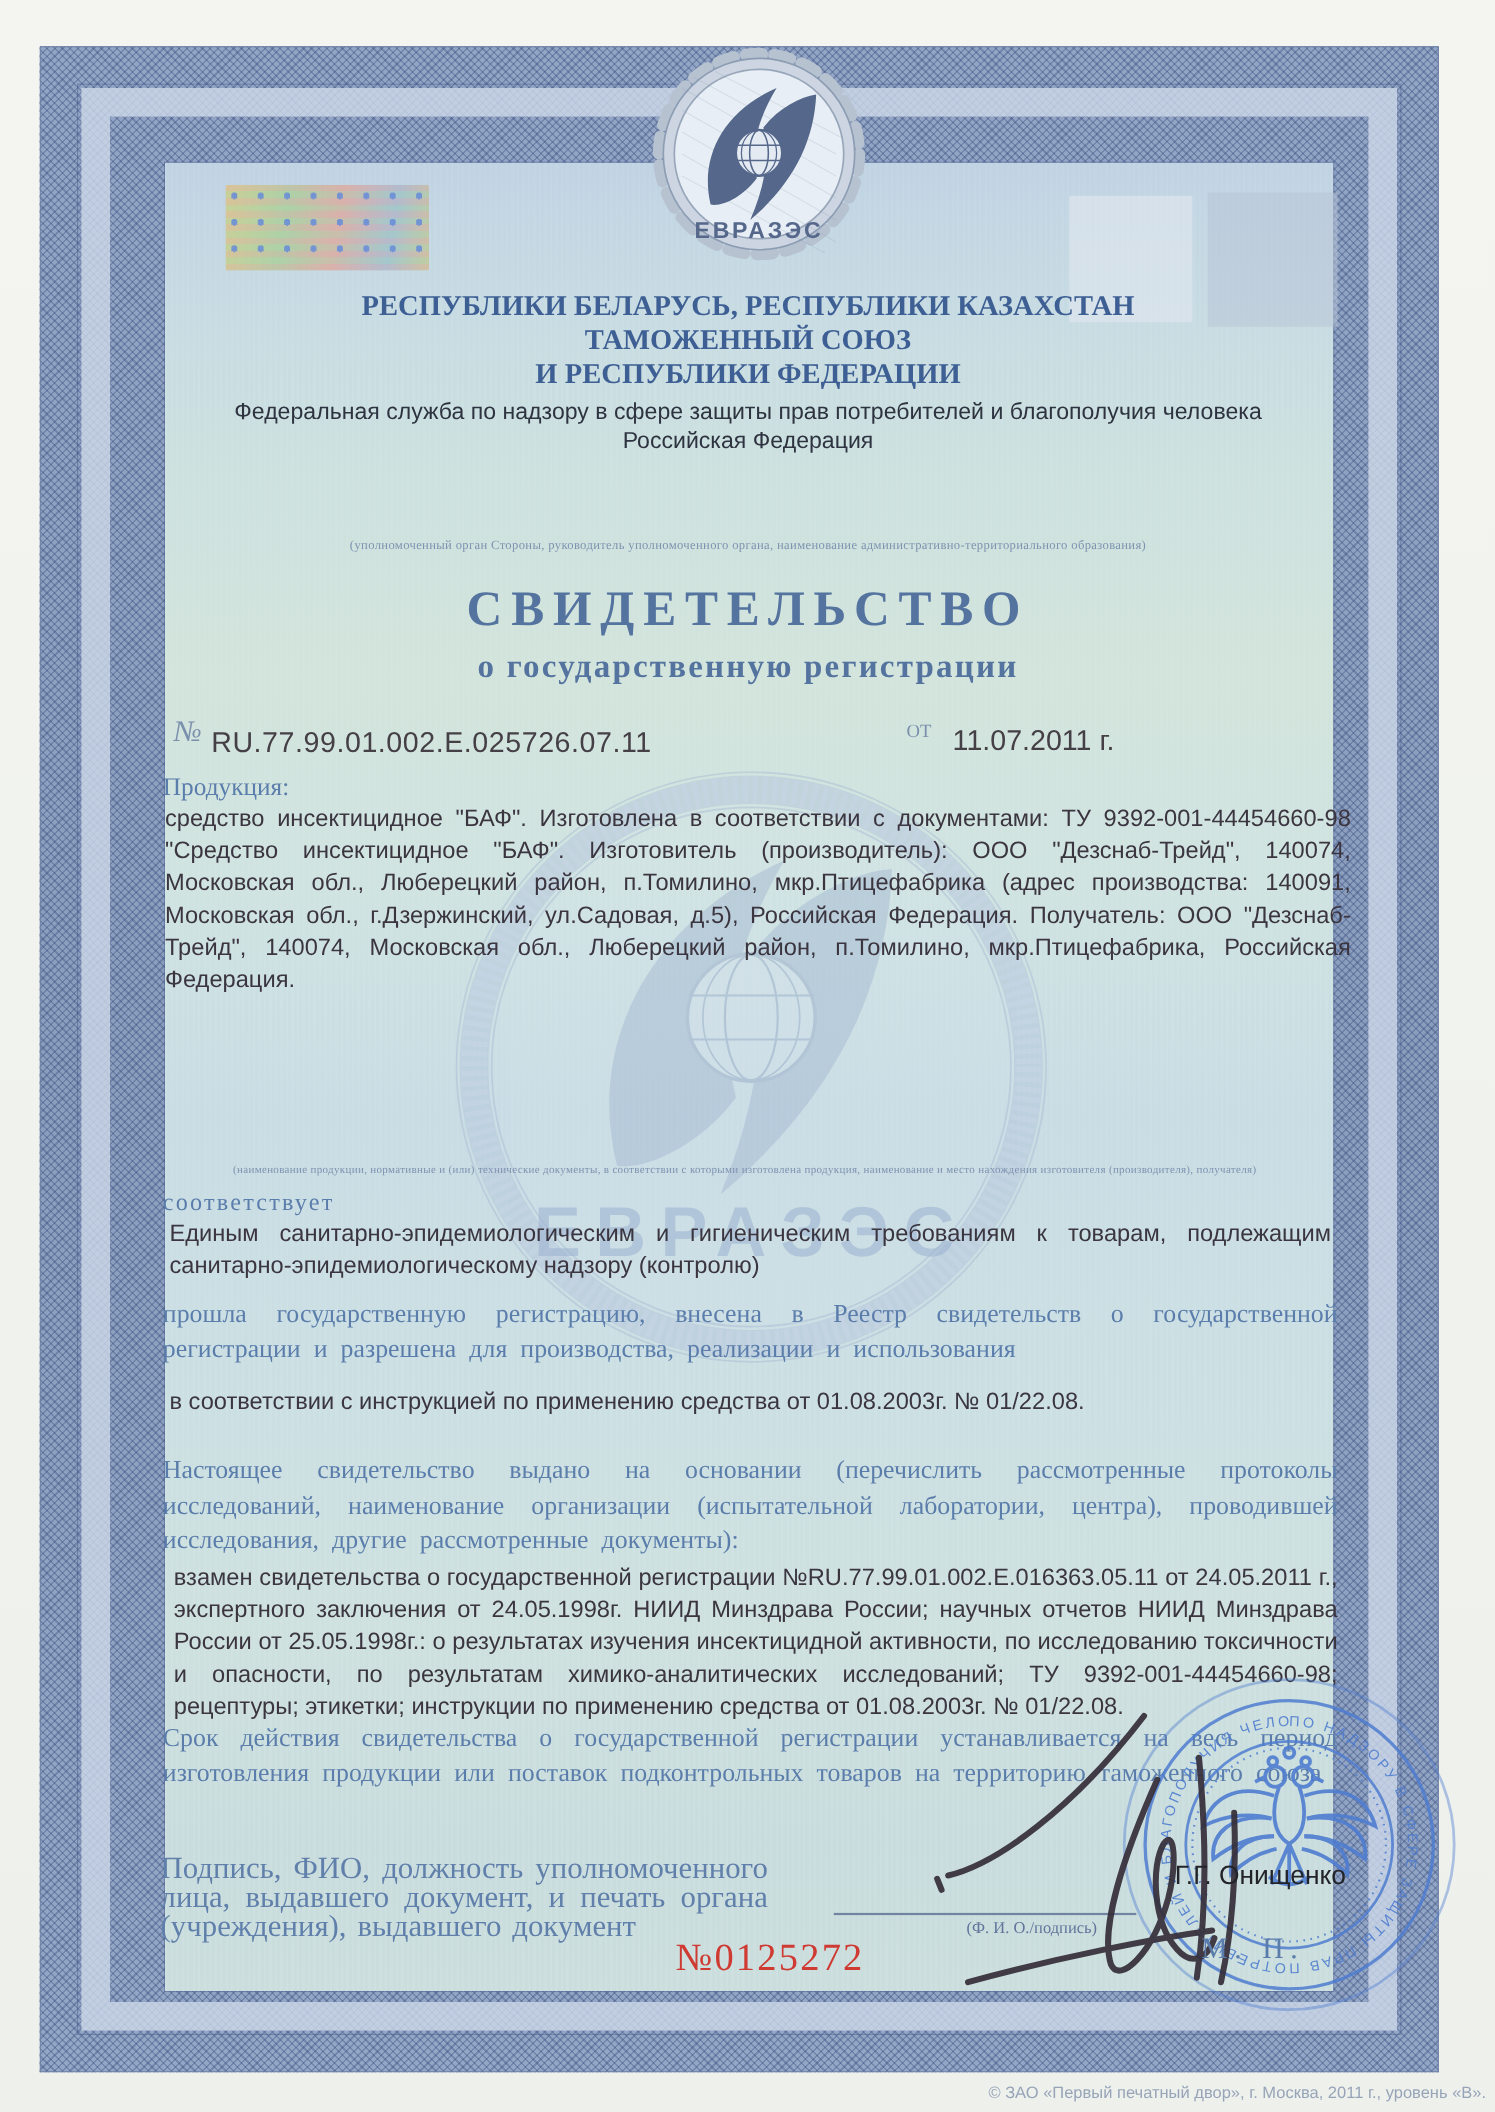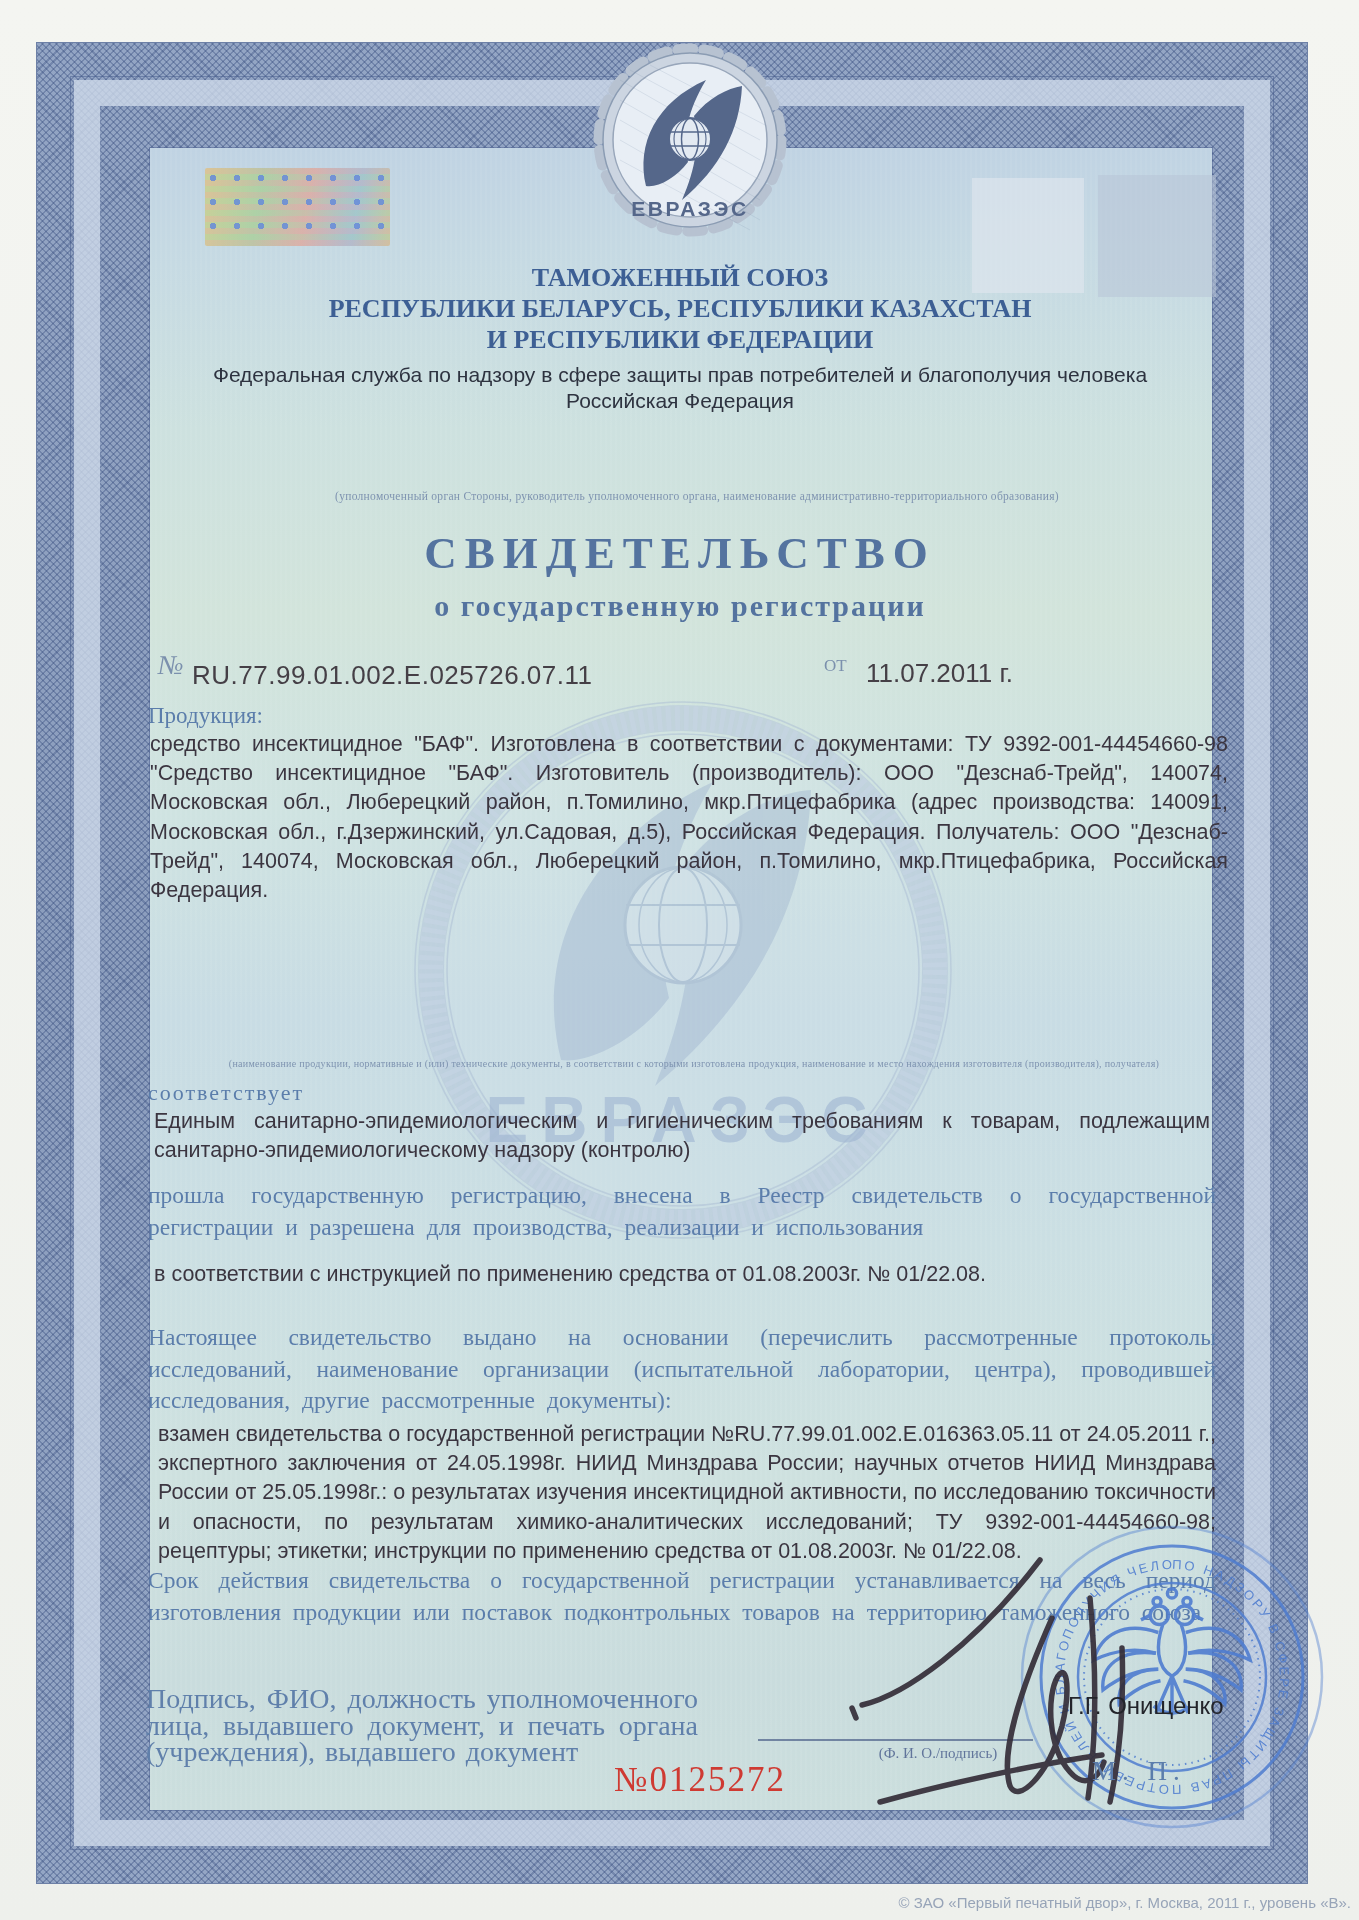--- a/index.html
+++ b/index.html
@@ -22,21 +22,21 @@
        repeating-linear-gradient(90deg,rgba(255,255,255,.05) 0 2px,transparent 2px 5px),
        linear-gradient(180deg,#c0d3e3 0%,#c6dae3 7%,#cde1df 17%,#d2e4db 28%,#cfe3e1 40%,
                               #c8dce4 52%,#cbdfe3 66%,#cee1df 80%,#c9dcdd 92%,#cbdedd 100%);
      box-shadow:0 0 0 1px rgba(70,92,140,.45);}
   .union{position:absolute;left:150px;width:1060px;top:262px;
      font-family:"Liberation Serif",serif;font-weight:bold;color:#3d5f94;
      font-size:26px;line-height:31px;text-align:center;}
   .authority{position:absolute;left:120px;width:1120px;top:362px;color:#2e3340;
      font-size:21px;line-height:26px;text-align:center;}
   .tiny-note{position:absolute;color:#7e93b0;font-family:"Liberation Serif",serif;
-     font-size:11.5px;text-align:center;letter-spacing:.3px;padding-left:17px;}
+     font-size:11.5px;text-align:center;letter-spacing:.3px;}
   .doc-title{position:absolute;left:150px;width:1060px;top:527px;text-align:center;
      font-family:"Liberation Serif",serif;font-weight:bold;color:#54739f;
      font-size:45px;letter-spacing:8px;}
   .doc-subtitle{position:absolute;left:150px;width:1060px;top:589px;text-align:center;
      font-family:"Liberation Serif",serif;font-weight:bold;color:#54739f;
      font-size:30px;letter-spacing:2px;}
   .lbl-blue{font-family:"Liberation Serif",serif;color:#7b90ad;}
   .reg-number{position:absolute;left:192px;top:660px;font-size:26px;color:#453f46;letter-spacing:.5px;}
   .reg-no-label{position:absolute;left:158px;top:650px;font-size:27px;font-style:italic;}
   .reg-date-label{position:absolute;left:824px;top:650px;font-size:24px;font-variant:small-caps;}
@@ -118,22 +118,22 @@
       <circle cx="100" cy="99" r="21" fill="#e3eaf2" stroke="#55678a" stroke-width="2"></circle>
       <ellipse cx="100" cy="99" rx="8.5" ry="20.5" fill="none" stroke="#55678a" stroke-width="1.4"></ellipse>
       <ellipse cx="100" cy="99" rx="16" ry="20.5" fill="none" stroke="#55678a" stroke-width="1.1"></ellipse>
       <line x1="80" y1="92" x2="120" y2="92" stroke="#55678a" stroke-width="1.4"></line>
       <line x1="80" y1="106" x2="120" y2="106" stroke="#55678a" stroke-width="1.4"></line>
     </g>
     <text x="100" y="176" text-anchor="middle" font-size="21" font-weight="bold" letter-spacing="2.5" fill="#55678a">ЕВРАЗЭС</text>
   </svg>
 
   <div class="union" style="z-index:4;">
+    <div>РЕСПУБЛИКИ БЕЛАРУСЬ, РЕСПУБЛИКИ КАЗАХСТАН</div>
     <div>ТАМОЖЕННЫЙ СОЮЗ</div>
-    <div>РЕСПУБЛИКИ БЕЛАРУСЬ, РЕСПУБЛИКИ КАЗАХСТАН</div>
     <div>И РЕСПУБЛИКИ ФЕДЕРАЦИИ</div>
   </div>
   <div class="authority" style="z-index:4;">
     <div>Федеральная служба по надзору в сфере защиты прав потребителей и благополучия человека</div>
     <div>Российская Федерация</div>
   </div>
   <div class="tiny-note" style="left:150px;width:1060px;top:490px;z-index:4;">(уполномоченный орган Стороны, руководитель уполномоченного органа, наименование административно-территориального образования)</div>
 
   <div class="doc-title" style="z-index:4;">СВИДЕТЕЛЬСТВО</div>
   <div class="doc-subtitle" style="z-index:4;">о государственную регистрации</div>

